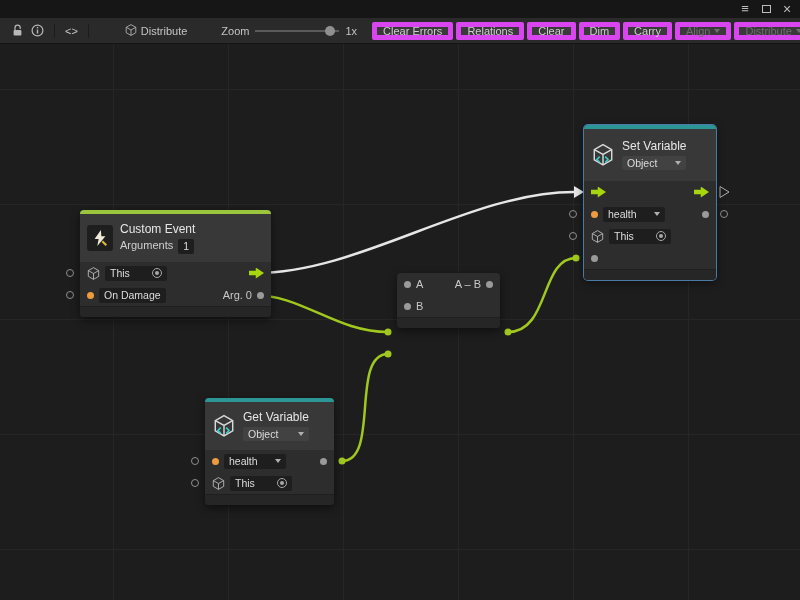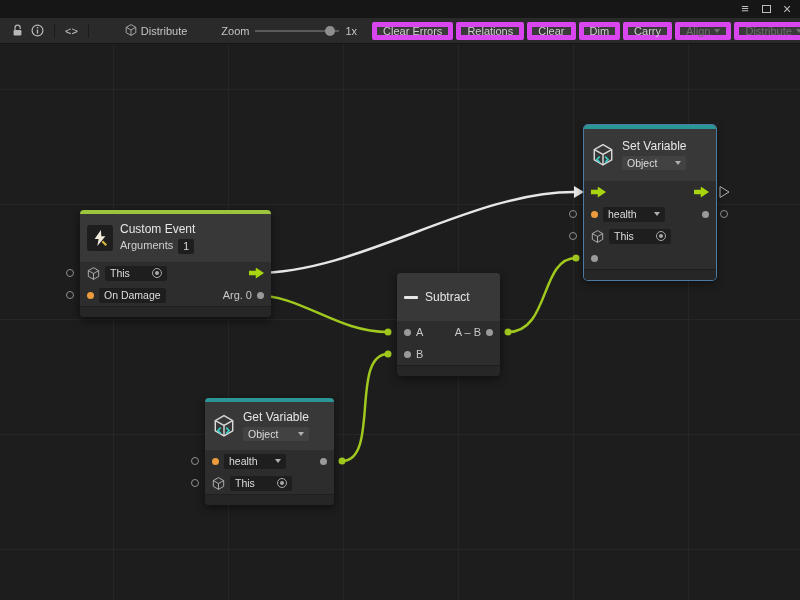--- a/index.html
+++ b/index.html
@@ -209,26 +209,20 @@
           <span class="rgroup">
             <span class="plabel">Arg. 0</span>
             <span class="dot gray"></span>
           </span>
         </div>
       </div>
       <div class="nfoot"></div>
     </div>
 
     <div class="node noband" style="left:397px;top:229px;width:103px;">
-      <div class="nhead">
-        <span class="minus-icon"></span>
-        <div class="htxt">
-          <div class="ntitle">Subtract</div>
-        </div>
-      </div>
       <div class="nbody">
         <div class="prow">
           <span class="dot gray"></span>
           <span class="plabel">A</span>
           <span class="rgroup">
             <span class="plabel">A – B</span>
             <span class="dot gray"></span>
           </span>
         </div>
         <div class="prow">

